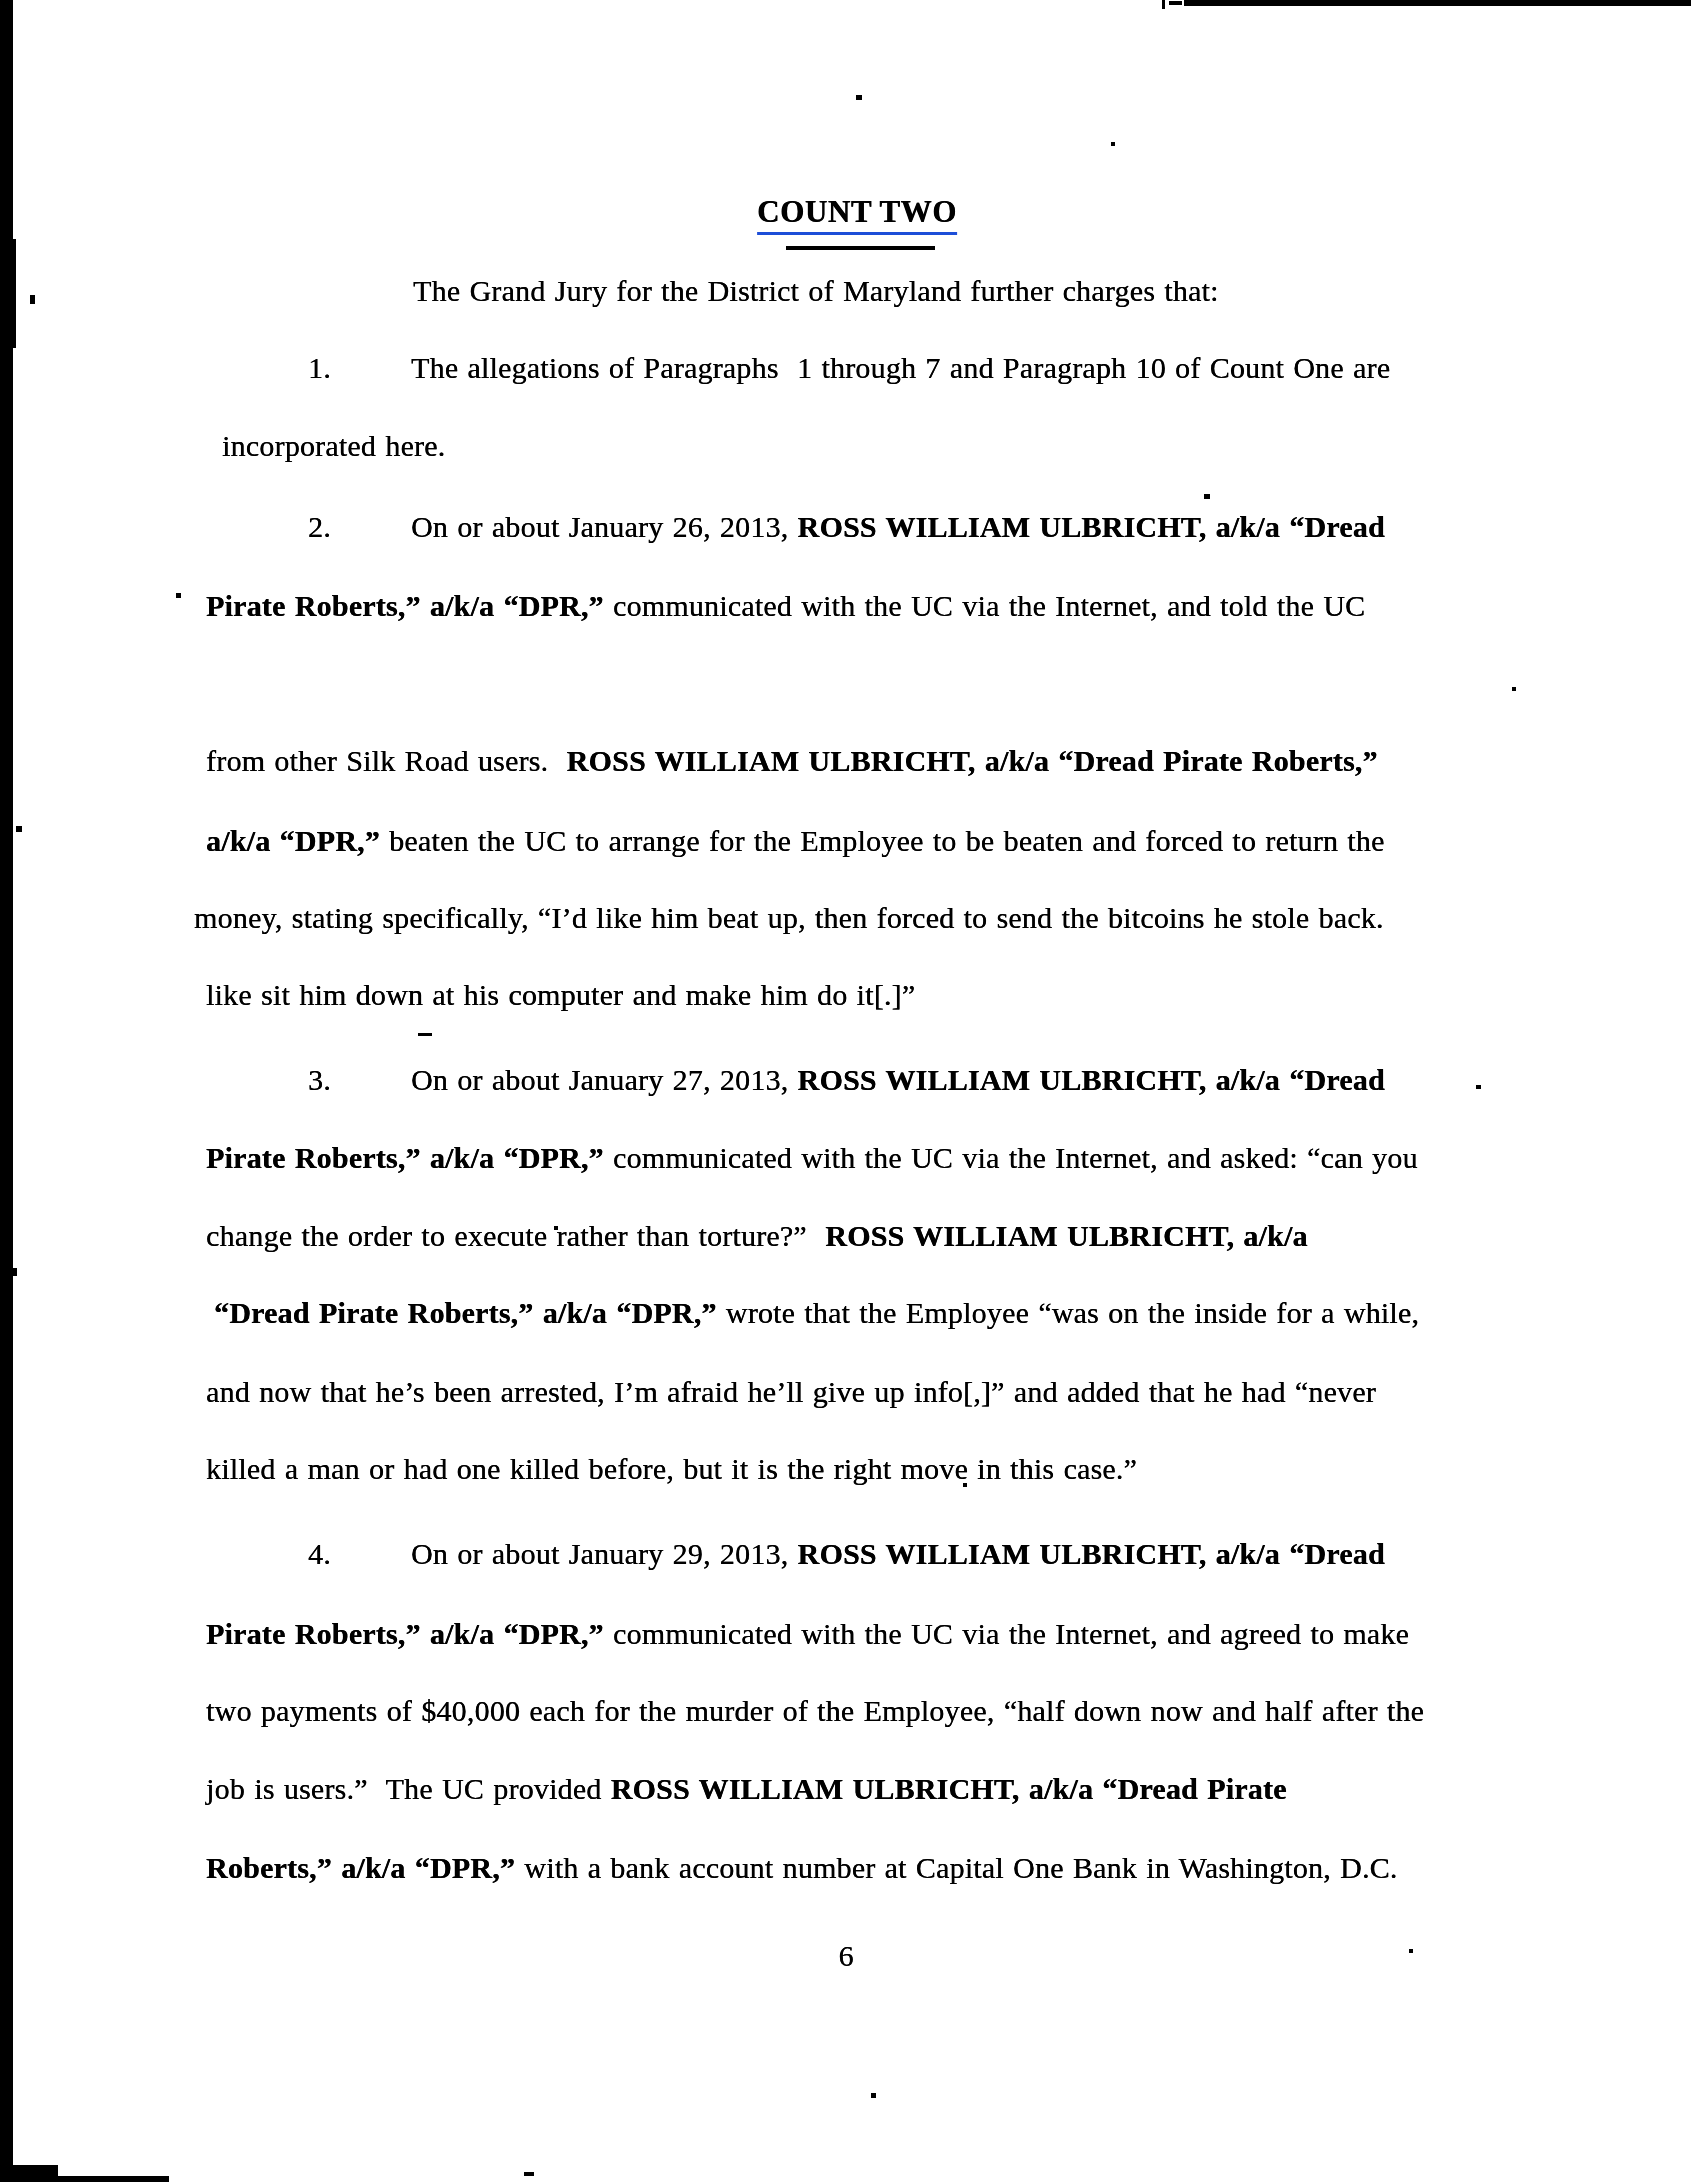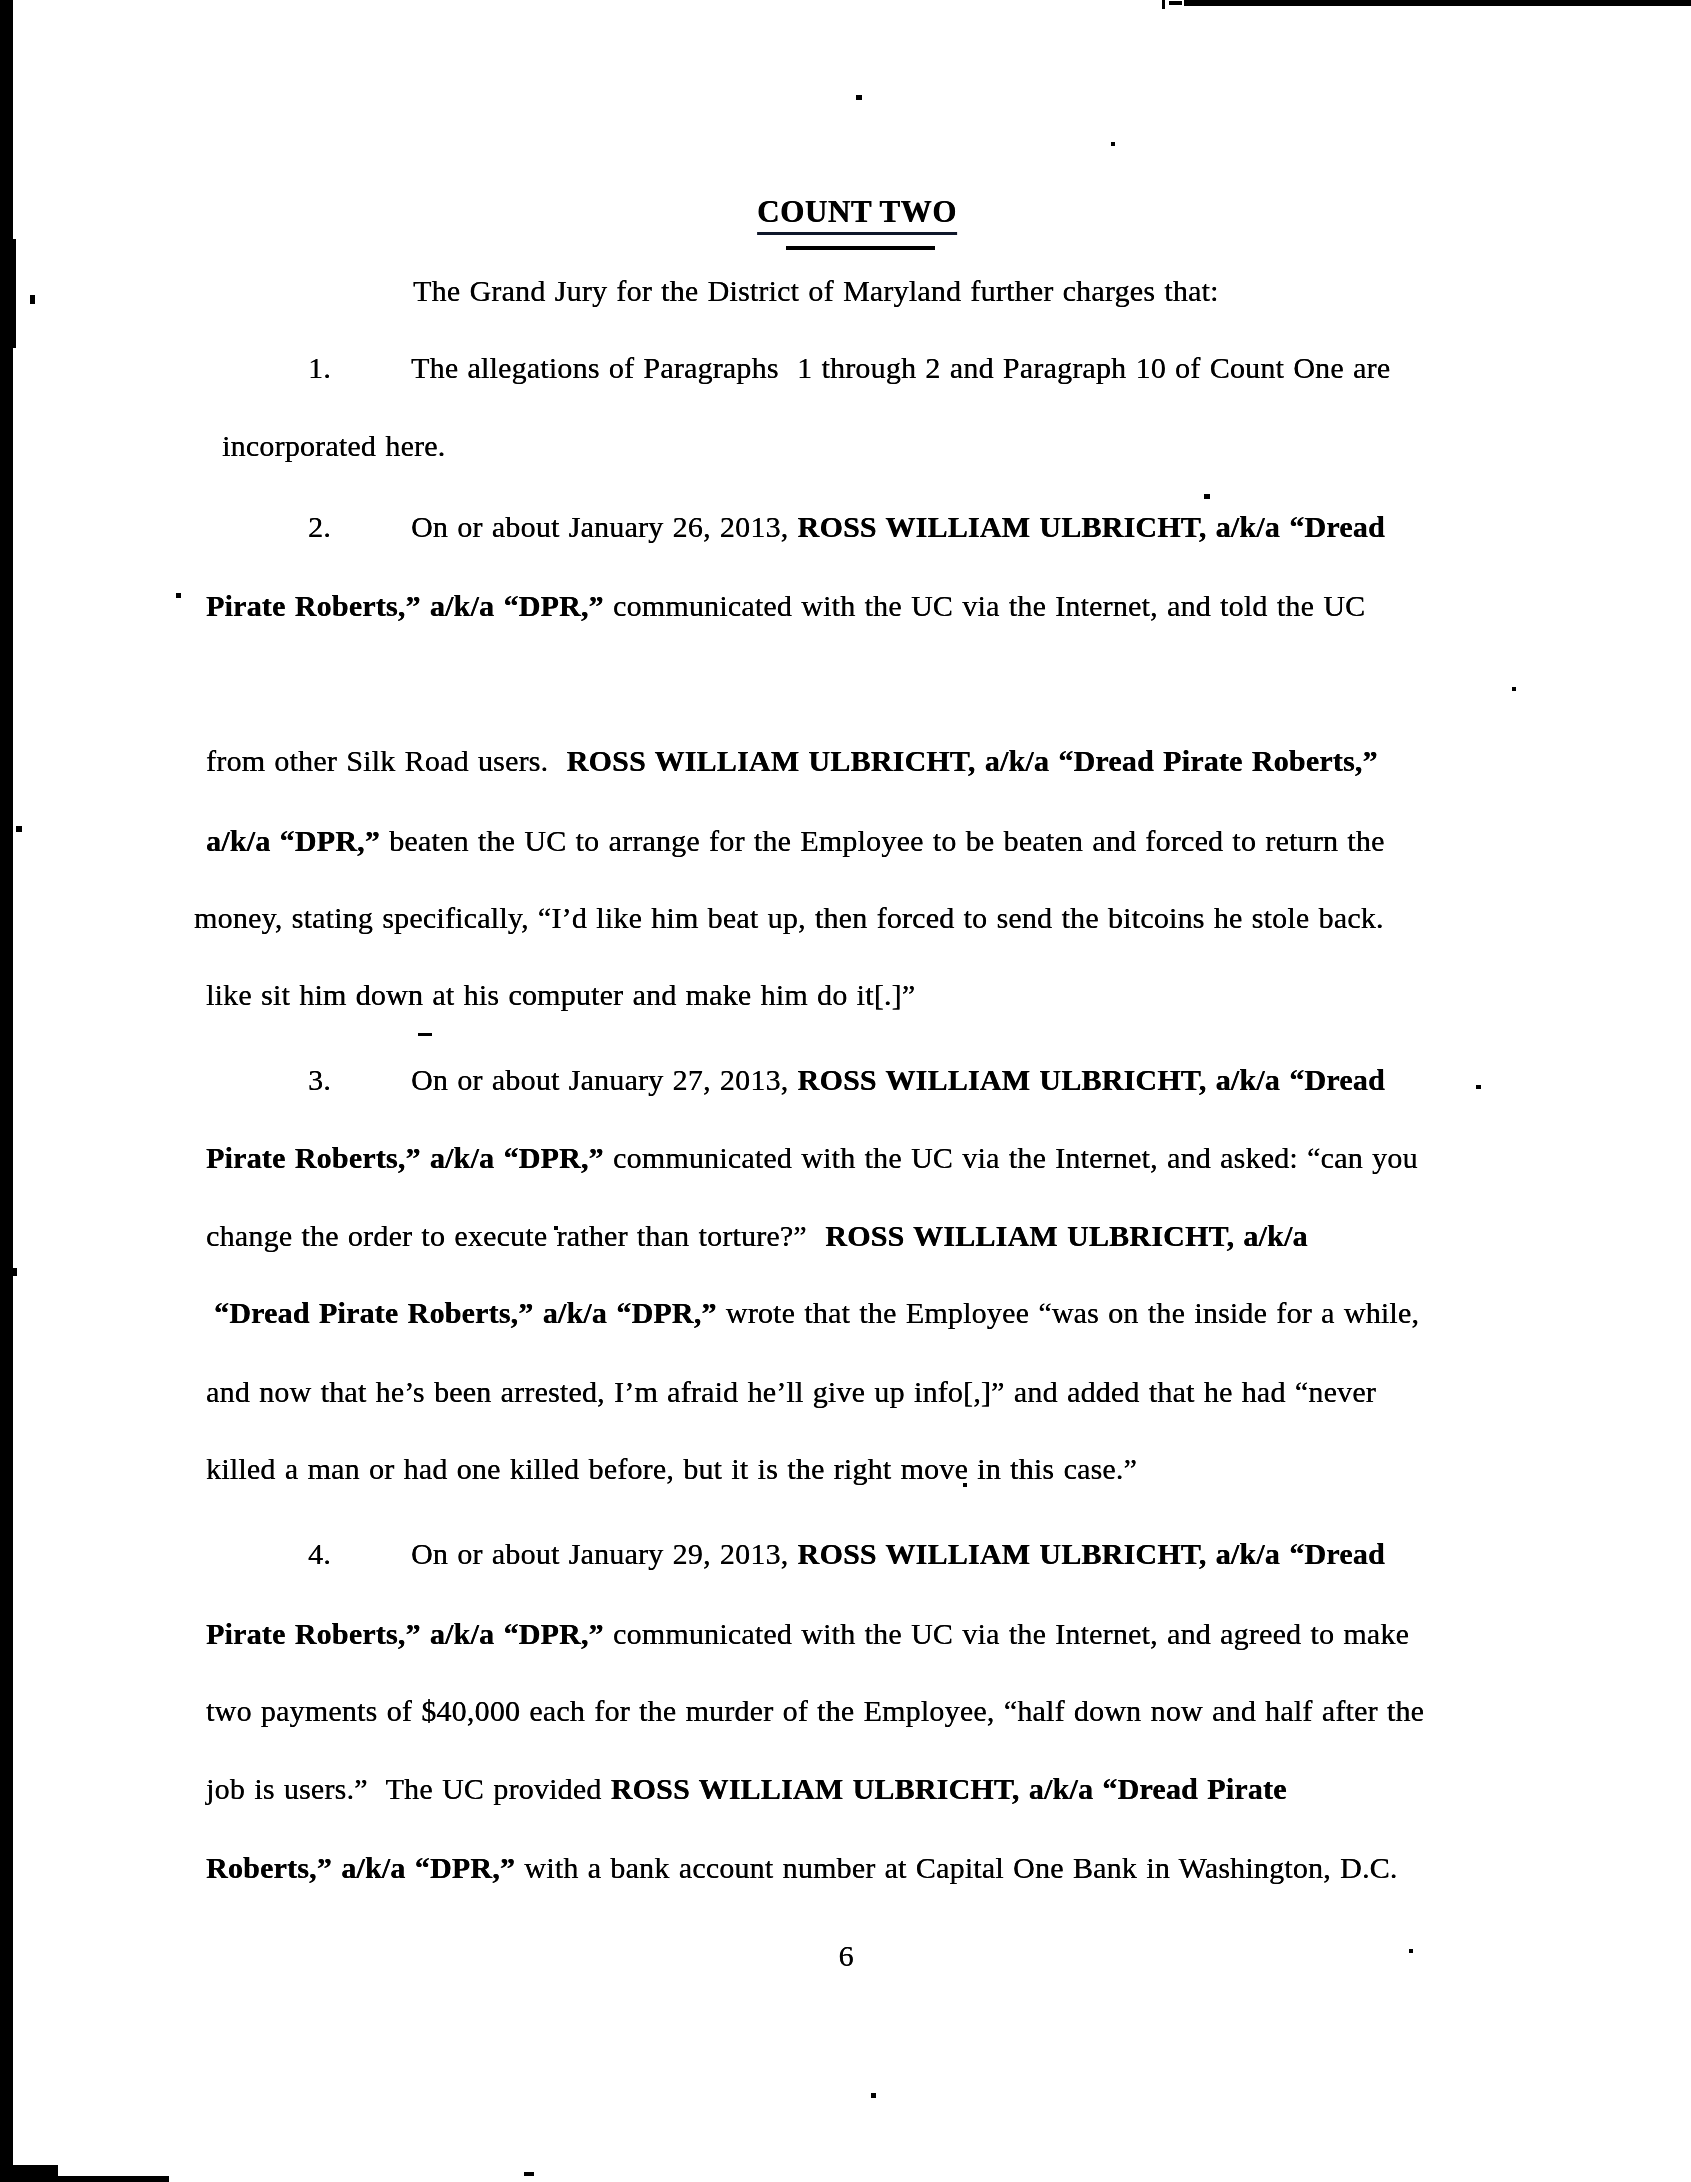--- a/index.html
+++ b/index.html
@@ -27,21 +27,21 @@
     position:absolute;
     left:857px;
     top:196px;
     transform:translateX(-50%);
     font-size:31px;
     font-weight:700;
     line-height:1;
     letter-spacing:0.6px;
     white-space:pre;
     text-shadow:0.4px 0 0 #000;
-    border-bottom:3px solid #0f172a;
+    border-bottom:3px solid #1d4ed8;
     padding-bottom:5px;
   }
   .pagenum{
     position:absolute;
     left:846px;
     top:1941px;
     transform:translateX(-50%);
     font-size:30px;
     line-height:1;
     text-shadow:0.3px 0 0 #000;
@@ -74,21 +74,21 @@
   <div class="artifact" style="left:963px;top:1483px;width:4px;height:4px;"></div>
   <div class="artifact" style="left:1476px;top:1085px;width:5px;height:4px;"></div>
   <div class="artifact" style="left:1409px;top:1949px;width:4px;height:4px;"></div>
   <div class="artifact" style="left:871px;top:2093px;width:5px;height:5px;"></div>
   <div class="artifact" style="left:524px;top:2172px;width:10px;height:4px;"></div>
 
   <div class="heading">COUNT TWO</div>
 
   <div class="line" style="left:413px;top:276px;"><span>The Grand Jury for the District of Maryland further charges that:</span></div>
 
-  <div class="line" style="left:308px;top:353px;"><span>1.</span><span class="num-gap"></span><span>The allegations of Paragraphs  1 through 2 and Paragraph 10 of Count One are</span></div>
+  <div class="line" style="left:308px;top:353px;"><span>1.</span><span class="num-gap"></span><span>The allegations of Paragraphs  1 through 7 and Paragraph 10 of Count One are</span></div>
   <div class="line" style="left:206px;top:431px;margin-left:16px;"><span>incorporated here.</span></div>
 
   <div class="line" style="left:308px;top:512px;font-family:Liberation Serif, serif;"><span>2.</span><span class="num-gap"></span><span>On or about January 26, 2013, </span><span class="b">ROSS WILLIAM ULBRICHT, a/k/a “Dread</span></div>
   <div class="line" style="left:206px;top:591px;"><span class="b">Pirate Roberts,” a/k/a “DPR,”</span><span> communicated with the UC via the Internet, and told the UC</span></div>
   <div class="line" style="left:206px;top:746px;"><span>from other Silk Road users.  </span><span class="b">ROSS WILLIAM ULBRICHT, a/k/a “Dread Pirate Roberts,”</span></div>
   <div class="line" style="left:206px;top:826px;"><span class="b">a/k/a “DPR,”</span><span> beaten the UC to arrange for the Employee to be beaten and forced to return the</span></div>
   <div class="line" style="left:194px;top:903px;text-align:right;"><span>money, stating specifically, “I’d like him beat up, then forced to send the bitcoins he stole back.</span></div>
   <div class="line" style="left:206px;top:980px;text-align:center;"><span>like sit him down at his computer and make him do it[.]”</span></div>
 
   <div class="line" style="left:308px;top:1065px;"><span>3.</span><span class="num-gap"></span><span>On or about January 27, 2013, </span><span class="b">ROSS WILLIAM ULBRICHT, a/k/a “Dread</span></div>

